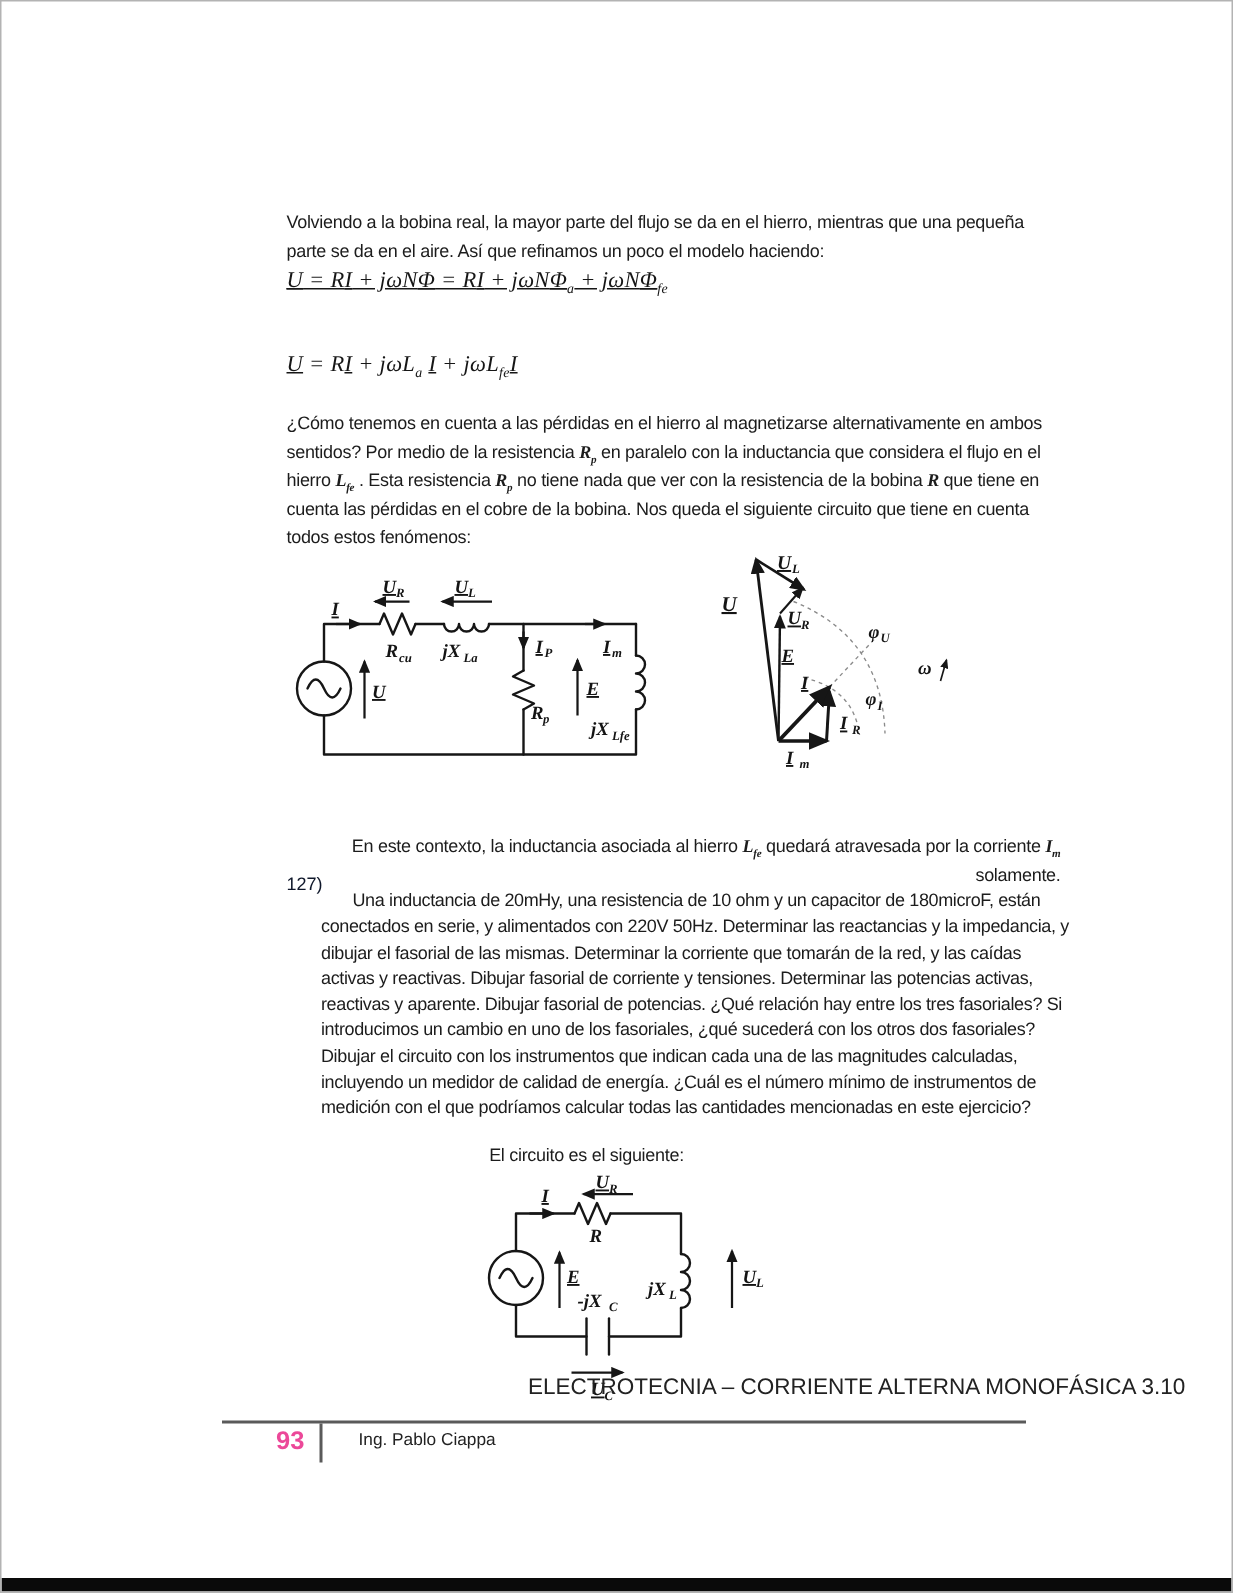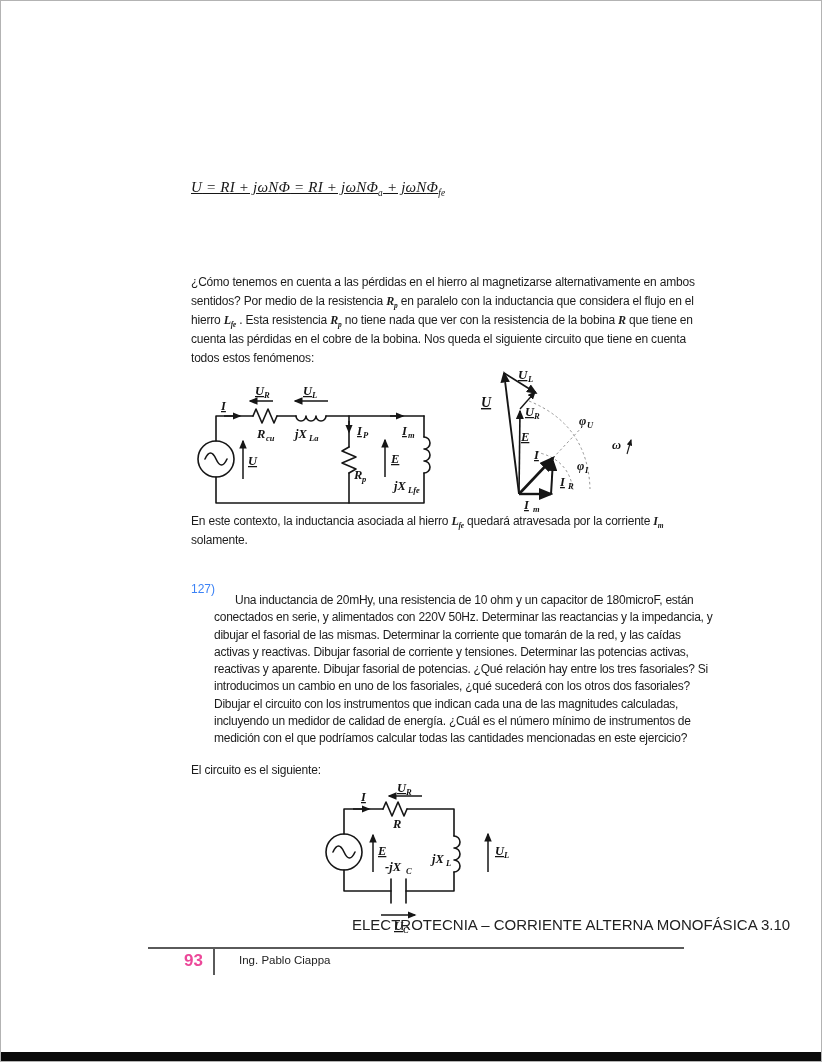--- a/index.html
+++ b/index.html
@@ -17,32 +17,34 @@
   .cls{font:italic bold 8.5px "Liberation Serif",serif;}
   .ph{text-decoration:underline;}
   .wire{stroke:#161616;stroke-width:1.6;fill:none;stroke-linecap:round;stroke-linejoin:round;}
   .arr{stroke:#161616;stroke-width:1.5;fill:none;}
   .dsh{stroke:#8a8a8a;stroke-width:0.9;fill:none;stroke-dasharray:2.5 2.6;}
   .footer-line{position:absolute;left:147px;top:946px;width:536px;height:2px;background:#5a5a5a;}
   .footer-num{position:absolute;left:183px;top:950px;font-size:17px;font-weight:bold;color:#ec4899;letter-spacing:0;}
   .footer-sep{position:absolute;left:212px;top:948px;width:2px;height:26px;background:#5a5a5a;}
   .footer-author{position:absolute;left:222px;top:953px;font-size:11.5px;color:#222;margin-left:16px;}
   .footer-title{position:absolute;left:351px;top:915px;font-size:15px;color:#222;}
-  .pnum{position:absolute;left:190px;top:581px;font-size:12px;color:#3b82f6;}
+  .pnum{position:absolute;left:190px;top:581px;font-size:12px;color:#0f172a;}
   .pbody{position:absolute;left:213px;top:581px;width:503px;font-size:12px;line-height:17.3px;letter-spacing:-0.25px;color:#1c1c1c;text-indent:21px;margin-top:10px;}
 </style>
 </head>
 <body>
 
 <div class="page">
 
+  <div class="txt" style="left:190px;top:138px;width:516px;">Volviendo a la bobina real, la mayor parte del flujo se da en el hierro, mientras que una pequeña parte se da en el aire. Así que refinamos un poco el modelo haciendo:</div>
 
   <div class="txt fm" style="left:190px;top:177px;width:400px;text-decoration:underline;"><span class="var u">U</span> = R<span class="var u">I</span> + jωN<span class="var u">Φ</span> = R<span class="var u">I</span> + jωN<span class="var u">Φ<sub class="vsub">a</sub></span>  + jωN<span class="var u">Φ<sub class="vsub">fe</sub></span></div>
 
 
+  <div class="txt fm" style="left:190px;top:233px;width:400px;"><span class="var u">U</span> = R<span class="var u">I</span> + jωL<sub class="vsub">a</sub> <span class="var u">I</span> + jωL<sub class="vsub">fe</sub><span class="var u">I</span></div>
 
   <div class="txt" style="left:190px;top:272px;width:516px;">¿Cómo tenemos en cuenta a las pérdidas en el hierro al magnetizarse alternativamente en ambos sentidos? Por medio de la resistencia <span class="var">R<sub class="vsub">p</sub></span> en paralelo con la inductancia que considera el flujo en el hierro <span class="var">L<sub class="vsub">fe</sub></span> . Esta resistencia <span class="var">R<sub class="vsub">p</sub></span> no tiene nada que ver con la resistencia de la bobina <span class="var">R</span> que tiene en cuenta las pérdidas en el cobre de la bobina. Nos queda el siguiente circuito que tiene en cuenta todos estos fenómenos:</div>
 
   <svg style="left:190px;top:372px;" width="250" height="148" viewBox="0 0 250 148">
     <defs>
       <marker id="ah1" markerWidth="6" markerHeight="5" refX="5" refY="2.5" orient="auto">
         <polygon points="0,0 6,2.5 0,5" fill="#161616"></polygon>
       </marker>
     </defs>
     <g>
@@ -128,26 +130,26 @@
       <text class="cl ph" x="61" y="152">I</text>
       <text class="cls" x="70" y="155">m</text>
       <text class="cl" x="116" y="68">φ</text>
       <text class="cls" x="124" y="71">U</text>
       <text class="cl" x="114" y="113">φ</text>
       <text class="cls" x="122" y="116">I</text>
       <text class="cl" x="149" y="92">ω</text>
     </g>
   </svg>
 
-  <div class="txt" style="left:190px;top:511px;width:516px;">En este contexto, la inductancia asociada al hierro <span class="var">L<sub class="vsub">fe</sub></span> quedará atravesada por la corriente <span class="var">I<sub class="vsub">m</sub></span> solamente.</div>
+  <div class="txt" style="left:190px;top:554px;width:516px;text-align:right;">En este contexto, la inductancia asociada al hierro <span class="var">L<sub class="vsub">fe</sub></span> quedará atravesada por la corriente <span class="var">I<sub class="vsub">m</sub></span> solamente.</div>
 
   <div class="pnum">127)</div>
   <div class="pbody">Una inductancia de 20mHy, una resistencia de 10 ohm y un capacitor de 180microF, están conectados en serie, y alimentados con 220V 50Hz. Determinar las reactancias y la impedancia, y dibujar el fasorial de las mismas. Determinar la corriente que tomarán de la red, y las caídas activas y reactivas. Dibujar fasorial de corriente y tensiones. Determinar las potencias activas, reactivas y aparente. Dibujar fasorial de potencias. ¿Qué relación hay entre los tres fasoriales? Si introducimos un cambio en uno de los fasoriales, ¿qué sucederá con los otros dos fasoriales? Dibujar el circuito con los instrumentos que indican cada una de las magnitudes calculadas, incluyendo un medidor de calidad de energía. ¿Cuál es el número mínimo de instrumentos de medición con el que podríamos calcular todas las cantidades mencionadas en este ejercicio?</div>
 
-  <div class="txt" style="left:190px;top:760px;width:400px;">El circuito es el siguiente:</div>
+  <div class="txt" style="left:190px;top:760px;width:400px;text-align:center;">El circuito es el siguiente:</div>
 
   <svg style="left:320px;top:779px;" width="215" height="158" viewBox="0 0 215 158">
     <defs>
       <marker id="ah3" markerWidth="6" markerHeight="5" refX="5" refY="2.5" orient="auto">
         <polygon points="0,0 6,2.5 0,5" fill="#161616"></polygon>
       </marker>
     </defs>
     <g>
       <circle class="wire" cx="23" cy="72" r="18"></circle>
       <path class="wire" d="M12,72 q5.5,-12 11,0 q5.5,12 11,0"></path>

